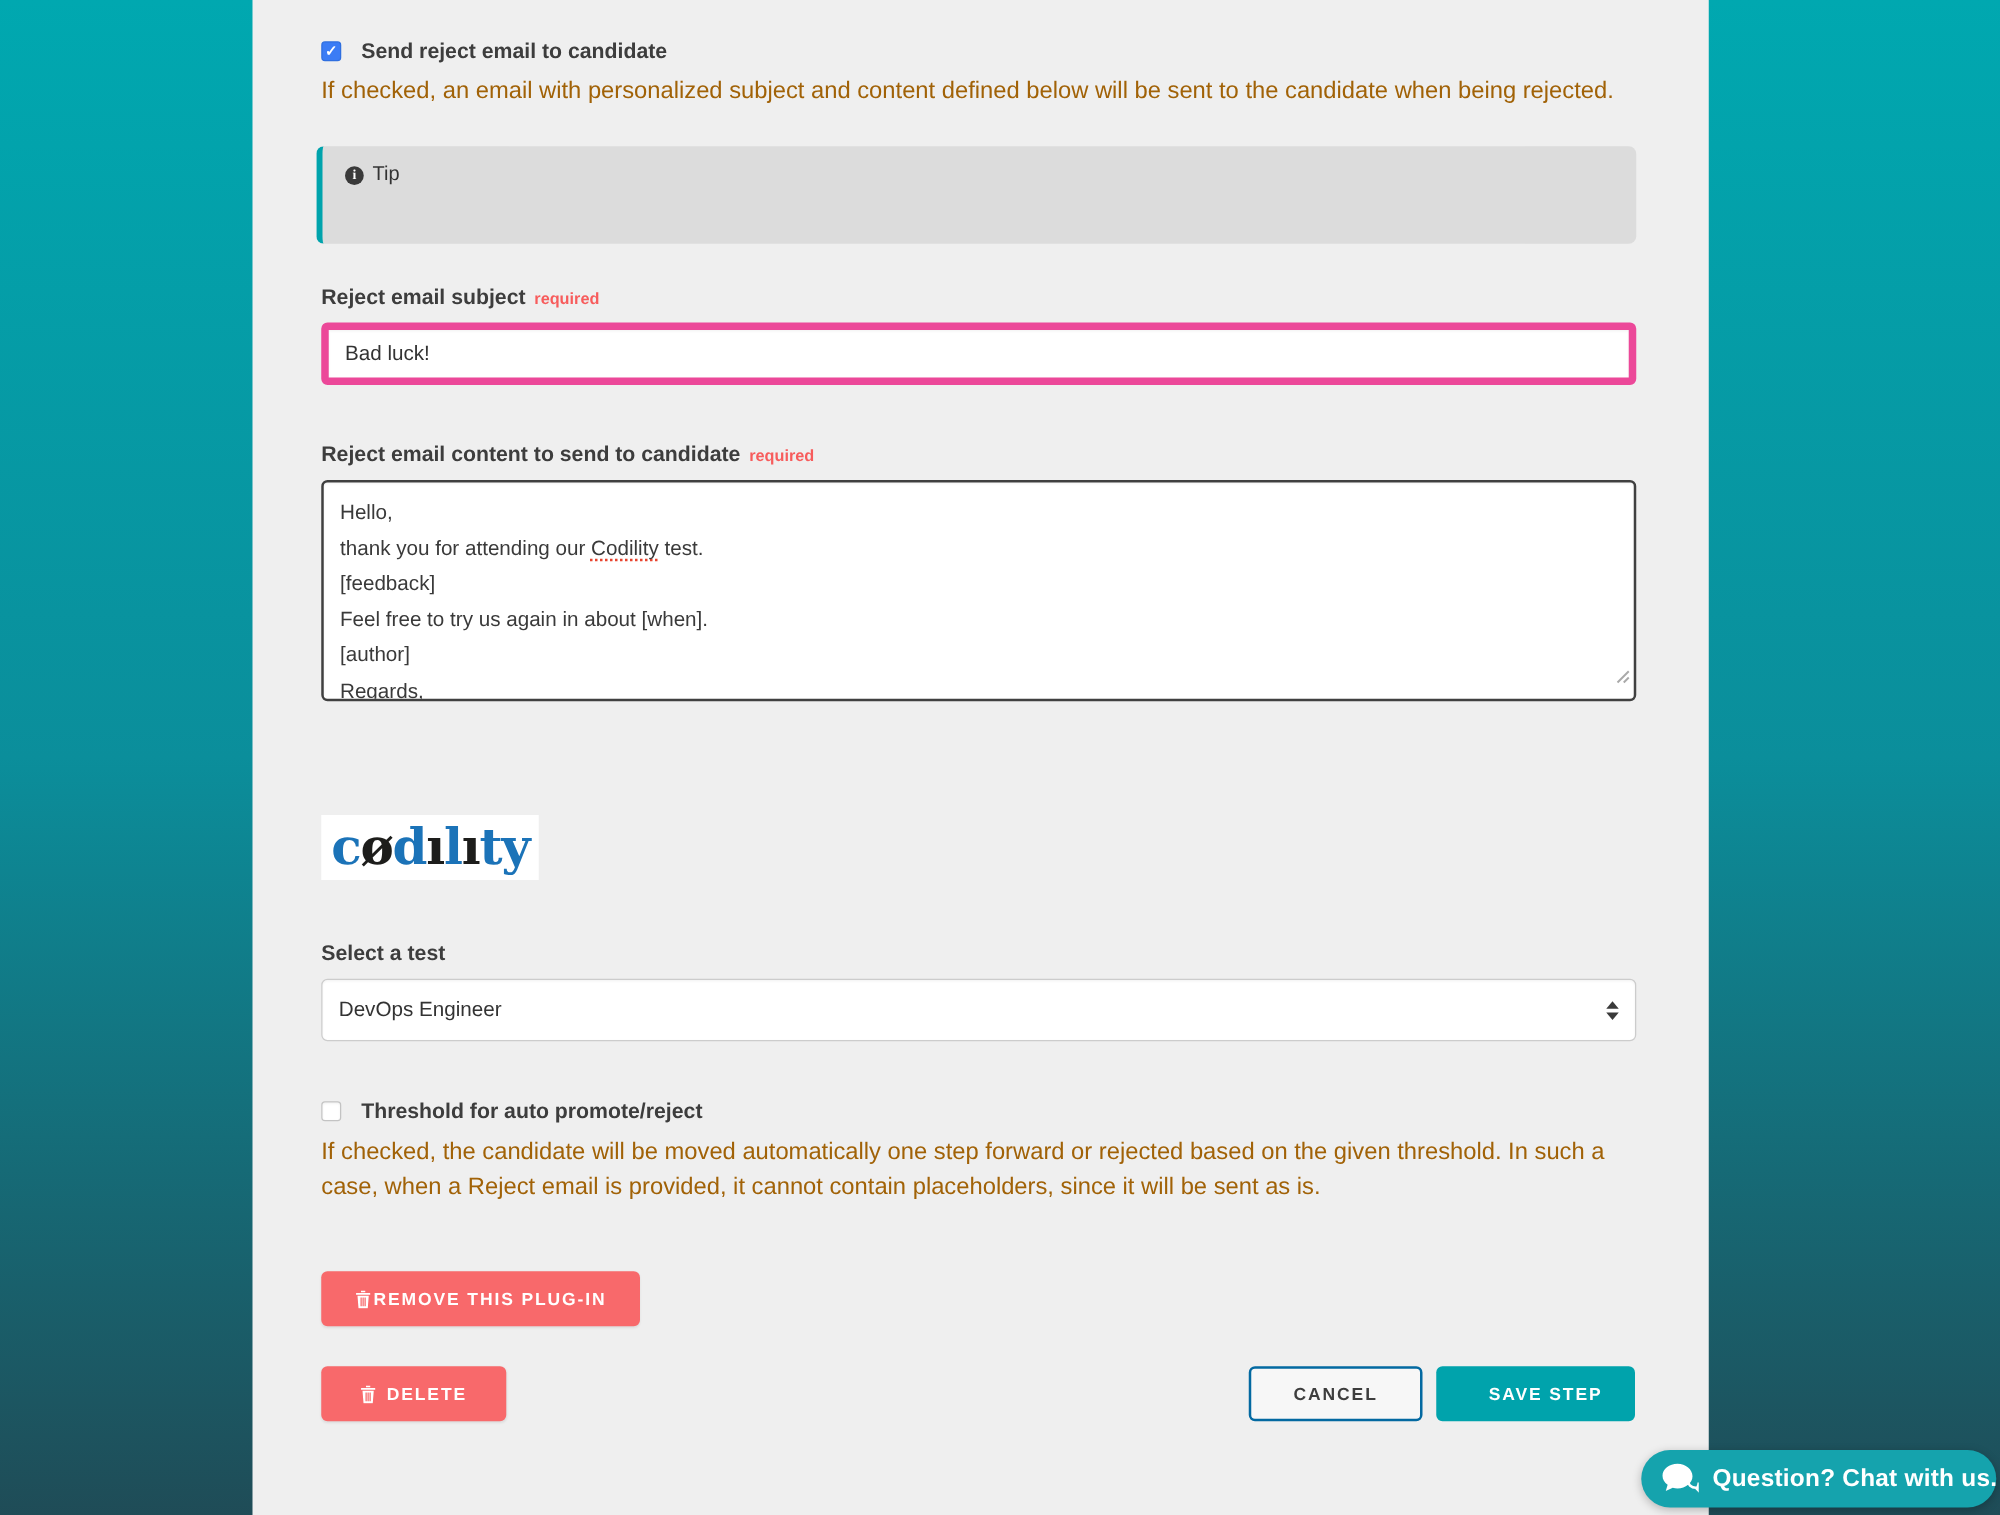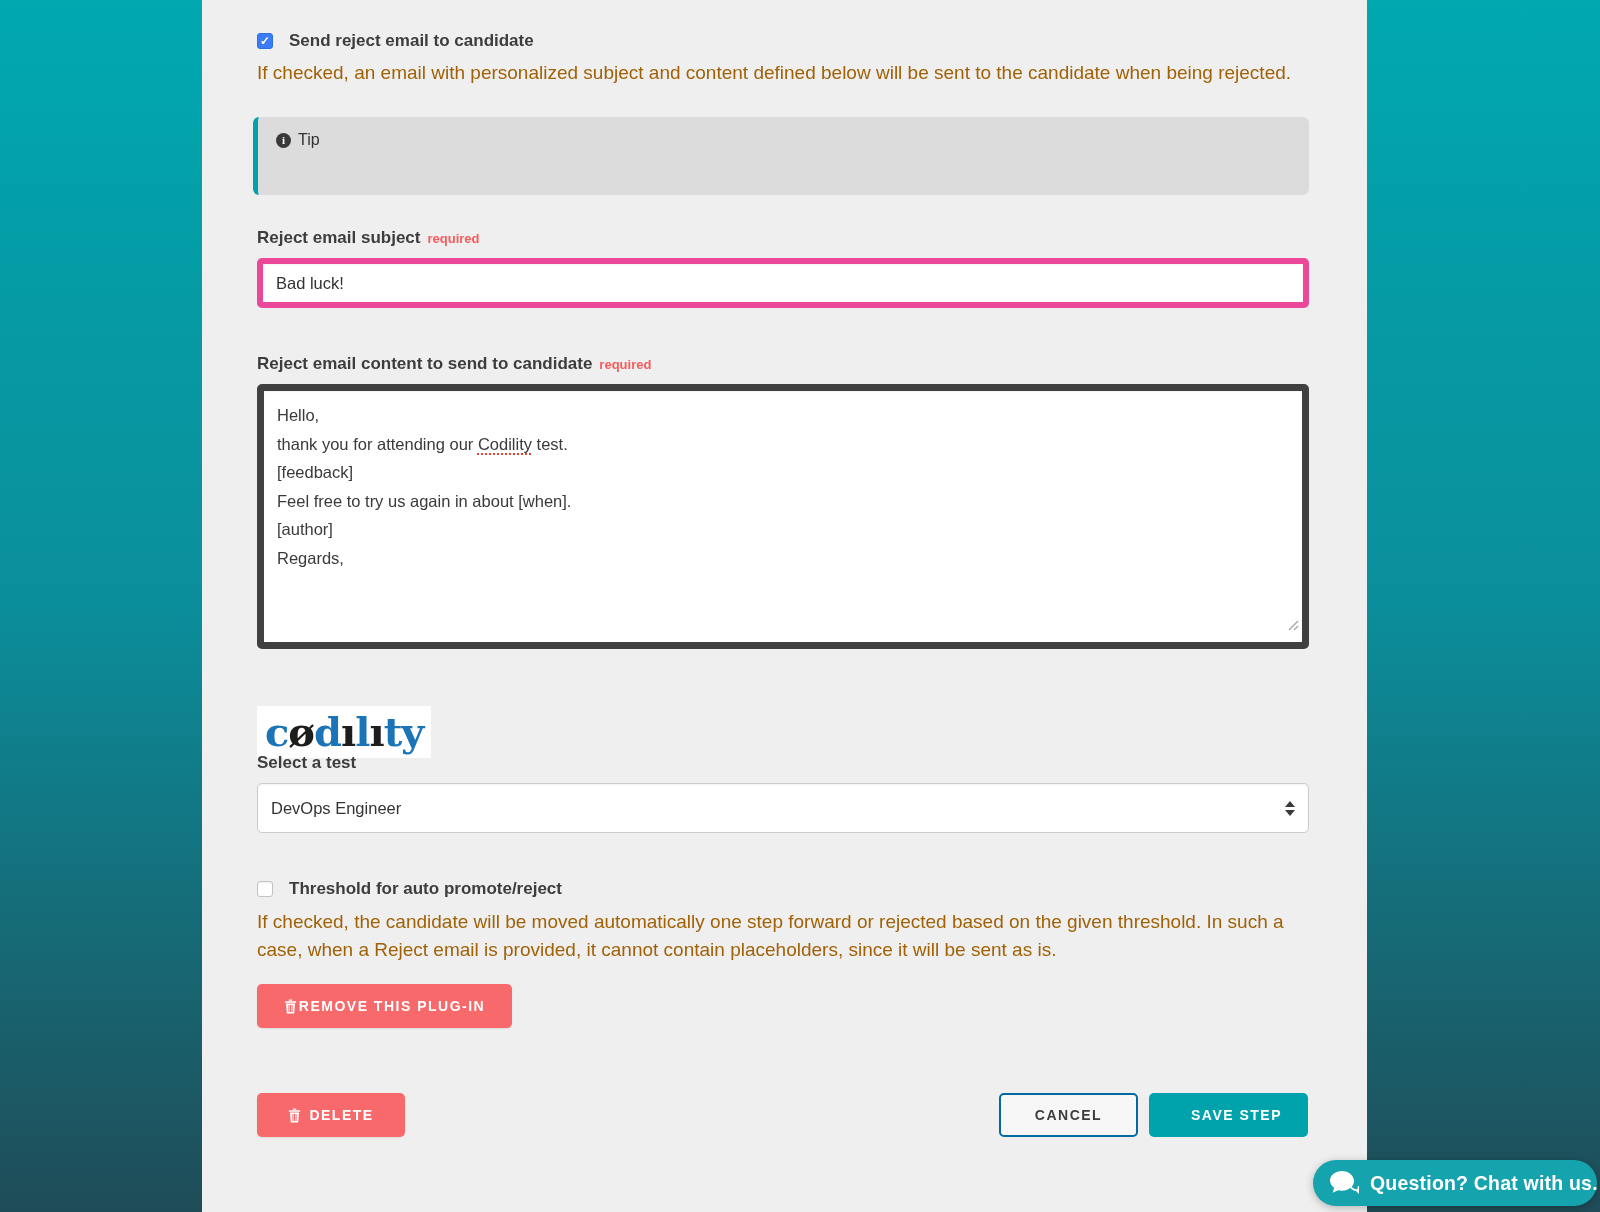--- a/index.html
+++ b/index.html
@@ -60,36 +60,36 @@
 
   .text-input {
     width: 1052px; height: 50px;
     background: #fff; border: 6px solid #ec4899; border-radius: 5px;
     box-shadow: inset 0 1px 2px rgba(0,0,0,.05);
     font-family: "Liberation Sans", sans-serif;
     font-size: 16.5px; color: #333; padding: 0 13px;
   }
 
   .textarea {
-    left: 55px; top: 384px; width: 1052px; height: 265px;
-    background: #fff; border: 7px solid #404040; border-radius: 5px;
+    left: 55px; top: 384px; width: 1052px; height: 177px;
+    background: #fff; border: 2px solid #404040; border-radius: 5px;
     box-shadow: inset 0 1px 2px rgba(0,0,0,.05);
     padding: 10px 13px; font-size: 16.5px; color: #3a3a3a;
     line-height: 28.5px; overflow: hidden;
   }
   .squiggle {
     text-decoration: underline dotted #e8442e;
     text-decoration-thickness: 2px;
     text-underline-offset: 4px;
   }
   .resize-grip { position: absolute; right: 3px; bottom: 3px; }
 
   
   .logo-box {
-    left: 55px; top: 706px; height: 52px;
+    left: 55px; top: 652px; height: 52px;
     background: #fff; padding: 0 8px;
     display: inline-flex; align-items: center;
   }
   .logo-text {
     font-family: "DejaVu Serif", serif; font-weight: bold;
     font-size: 40px; letter-spacing: -1px; line-height: 52px;
   }
   .lg-blue { color: #1b73b8; }
   .lg-black { color: #1d1d1b; }
 
@@ -187,21 +187,21 @@
           <span class="tri-down"></span>
       </span>
     </div>
 
     <div class="abs" style="left:55px; top:879px; display:flex; align-items:center; gap:16px;">
       <span class="cb unchecked"></span>
       <span class="section-title">Threshold for auto promote/reject</span>
     </div>
     <div class="abs helper" style="left:55px; top:908px; width:1052px; line-height:28px;">If checked, the candidate will be moved automatically one step forward or rejected based on the given threshold. In such a case, when a Reject email is provided, it cannot contain placeholders, since it will be sent as is.</div>
 
-    <button class="abs btn btn-danger" style="left:55px; top:984px; width:255px;">
+    <button class="abs btn btn-danger" style="left:55px; top:1017px; width:255px;">
       <span class="trash-icon">
         <svg width="13" height="15" viewBox="0 0 13 15" fill="#fff">
           <path d="M4.8 0.5 h3.4 v1.3 h-3.4 z"></path>
           <rect x="0.8" y="2.3" width="11.4" height="1.5" rx="0.4"></rect>
           <path d="M2 4.6 h9 l-0.8 9.9 h-7.4 z M4.4 6 v7 h1 v-7 z M6 6 v7 h1 v-7 z M7.6 6 v7 h1 v-7 z" fill-rule="evenodd"></path>
         </svg>
       </span>
       <span>REMOVE THIS PLUG-IN</span>
     </button>
 

